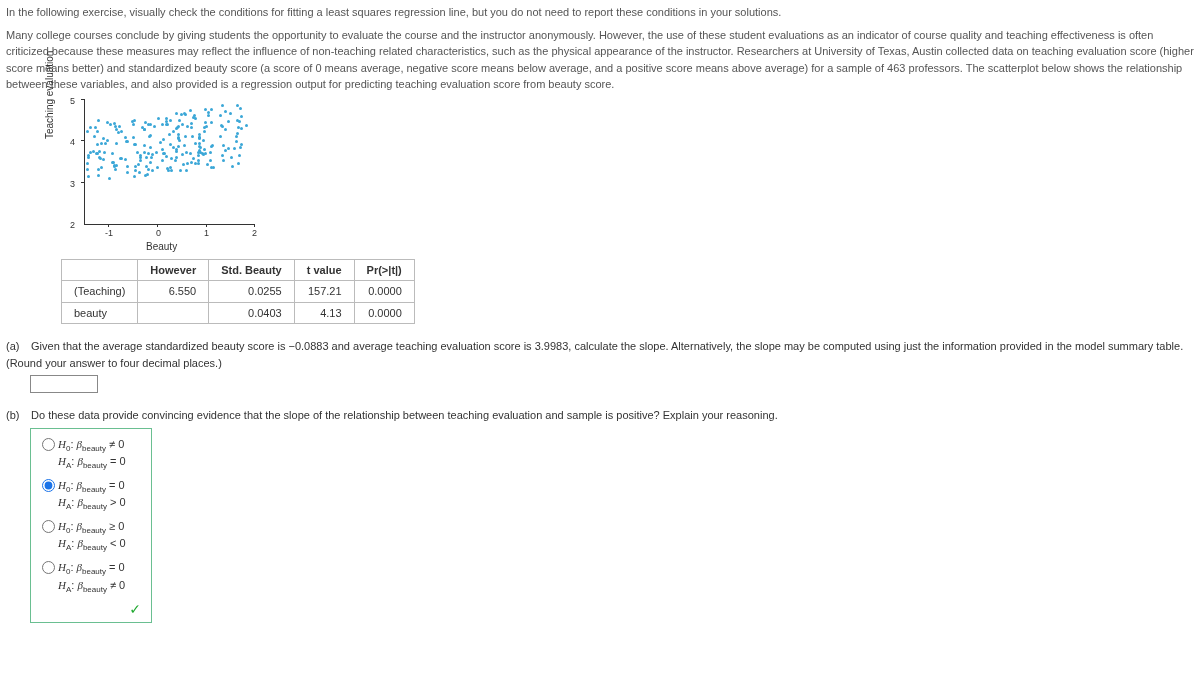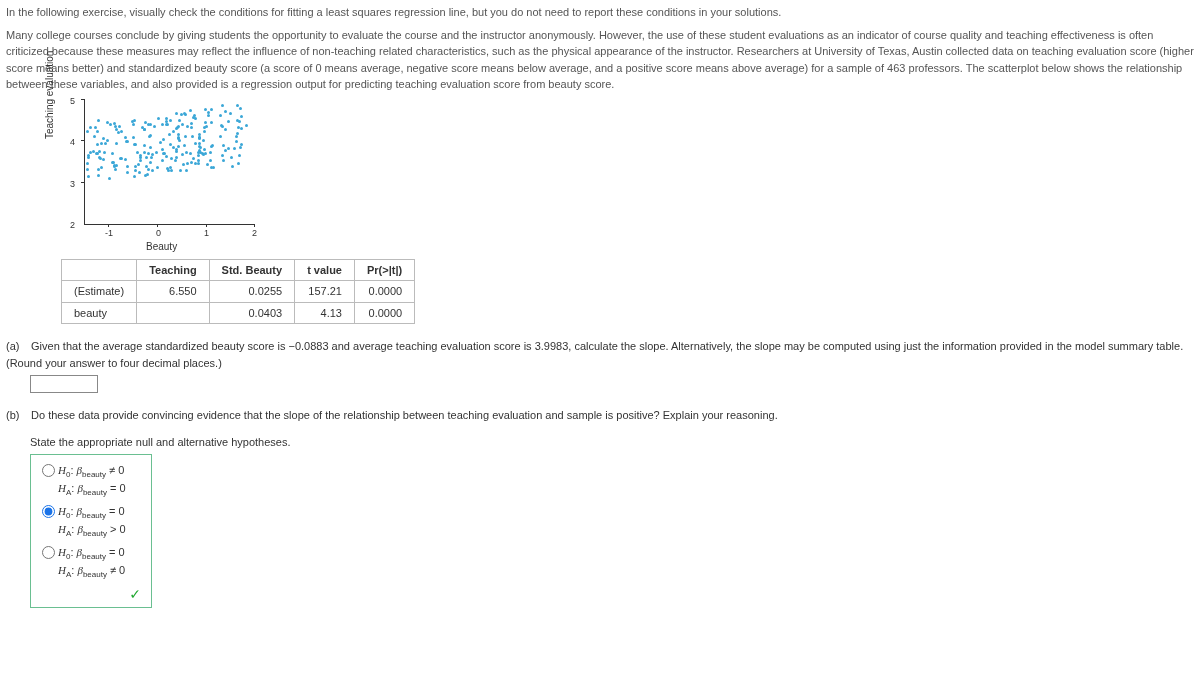--- a/index.html
+++ b/index.html
@@ -325,27 +325,27 @@
   <span class="xtick" style="left:148px">1</span>
   <span class="tick-x" style="left:150px"></span>
   <span class="xtick" style="left:196px">2</span>
   <span class="tick-x" style="left:198px"></span>
 </div>
 
 <table class="regtab">
   <tbody>
       <tr>
     <th class="lbl"></th>
-    <th>Teaching</th>
+    <th>However</th>
     <th>Std. Beauty</th>
     <th>t value</th>
     <th>Pr(&gt;|t|)</th>
   </tr>
   <tr>
-    <td class="lbl">(Estimate)</td>
+    <td class="lbl">(Teaching)</td>
     <td>6.550</td>
     <td>0.0255</td>
     <td>157.21</td>
     <td>0.0000</td>
   </tr>
   <tr>
     <td class="lbl">beauty</td>
     <td></td>
     <td>0.0403</td>
     <td>4.13</td>
@@ -358,25 +358,25 @@
   <span class="lbl-ab">(a)</span>
   <span>Given that the average standardized beauty score is −0.0883 and average teaching evaluation score is 3.9983, calculate the slope. Alternatively, the slope may be computed using just the information provided in the model summary table. (Round your answer to four decimal places.)</span>
   <div class="q-ind" style="margin-top:4px;">
     <input type="text" class="tin" style="">
   </div>
 </div>
 
 <div class="q">
   <span class="lbl-ab">(b)</span>
   <span>Do these data provide convincing evidence that the slope of the relationship between teaching evaluation and sample is positive? Explain your reasoning.</span>
-  <div class="q-ind" style="margin-top:10px;">State the appropriate null and alternative hypotheses.</div>
   
   <div class="q-ind hyp-box" id="hypbox">
       <div class="hyp-opt"><input type="radio" name="hyp" style=""><span class="hyp-text"><span class="ital">H</span><span class="sub">0</span>: <span class="ital">β</span><span class="sub">beauty</span> ≠ 0<br><span class="ital">H</span><span class="sub">A</span>: <span class="ital">β</span><span class="sub">beauty</span> = 0</span></div>
       <div class="hyp-opt"><input type="radio" name="hyp" checked="" style=""><span class="hyp-text"><span class="ital">H</span><span class="sub">0</span>: <span class="ital">β</span><span class="sub">beauty</span> = 0<br><span class="ital">H</span><span class="sub">A</span>: <span class="ital">β</span><span class="sub">beauty</span> &gt; 0</span></div>
+      <div class="hyp-opt"><input type="radio" name="hyp" style=""><span class="hyp-text"><span class="ital">H</span><span class="sub">0</span>: <span class="ital">β</span><span class="sub">beauty</span> ≥ 0<br><span class="ital">H</span><span class="sub">A</span>: <span class="ital">β</span><span class="sub">beauty</span> &lt; 0</span></div>
       <div class="hyp-opt"><input type="radio" name="hyp" style=""><span class="hyp-text"><span class="ital">H</span><span class="sub">0</span>: <span class="ital">β</span><span class="sub">beauty</span> = 0<br><span class="ital">H</span><span class="sub">A</span>: <span class="ital">β</span><span class="sub">beauty</span> ≠ 0</span></div>
       <div class="check">✓</div>
     </div>
   
   
   
   
   
   
 </div>

